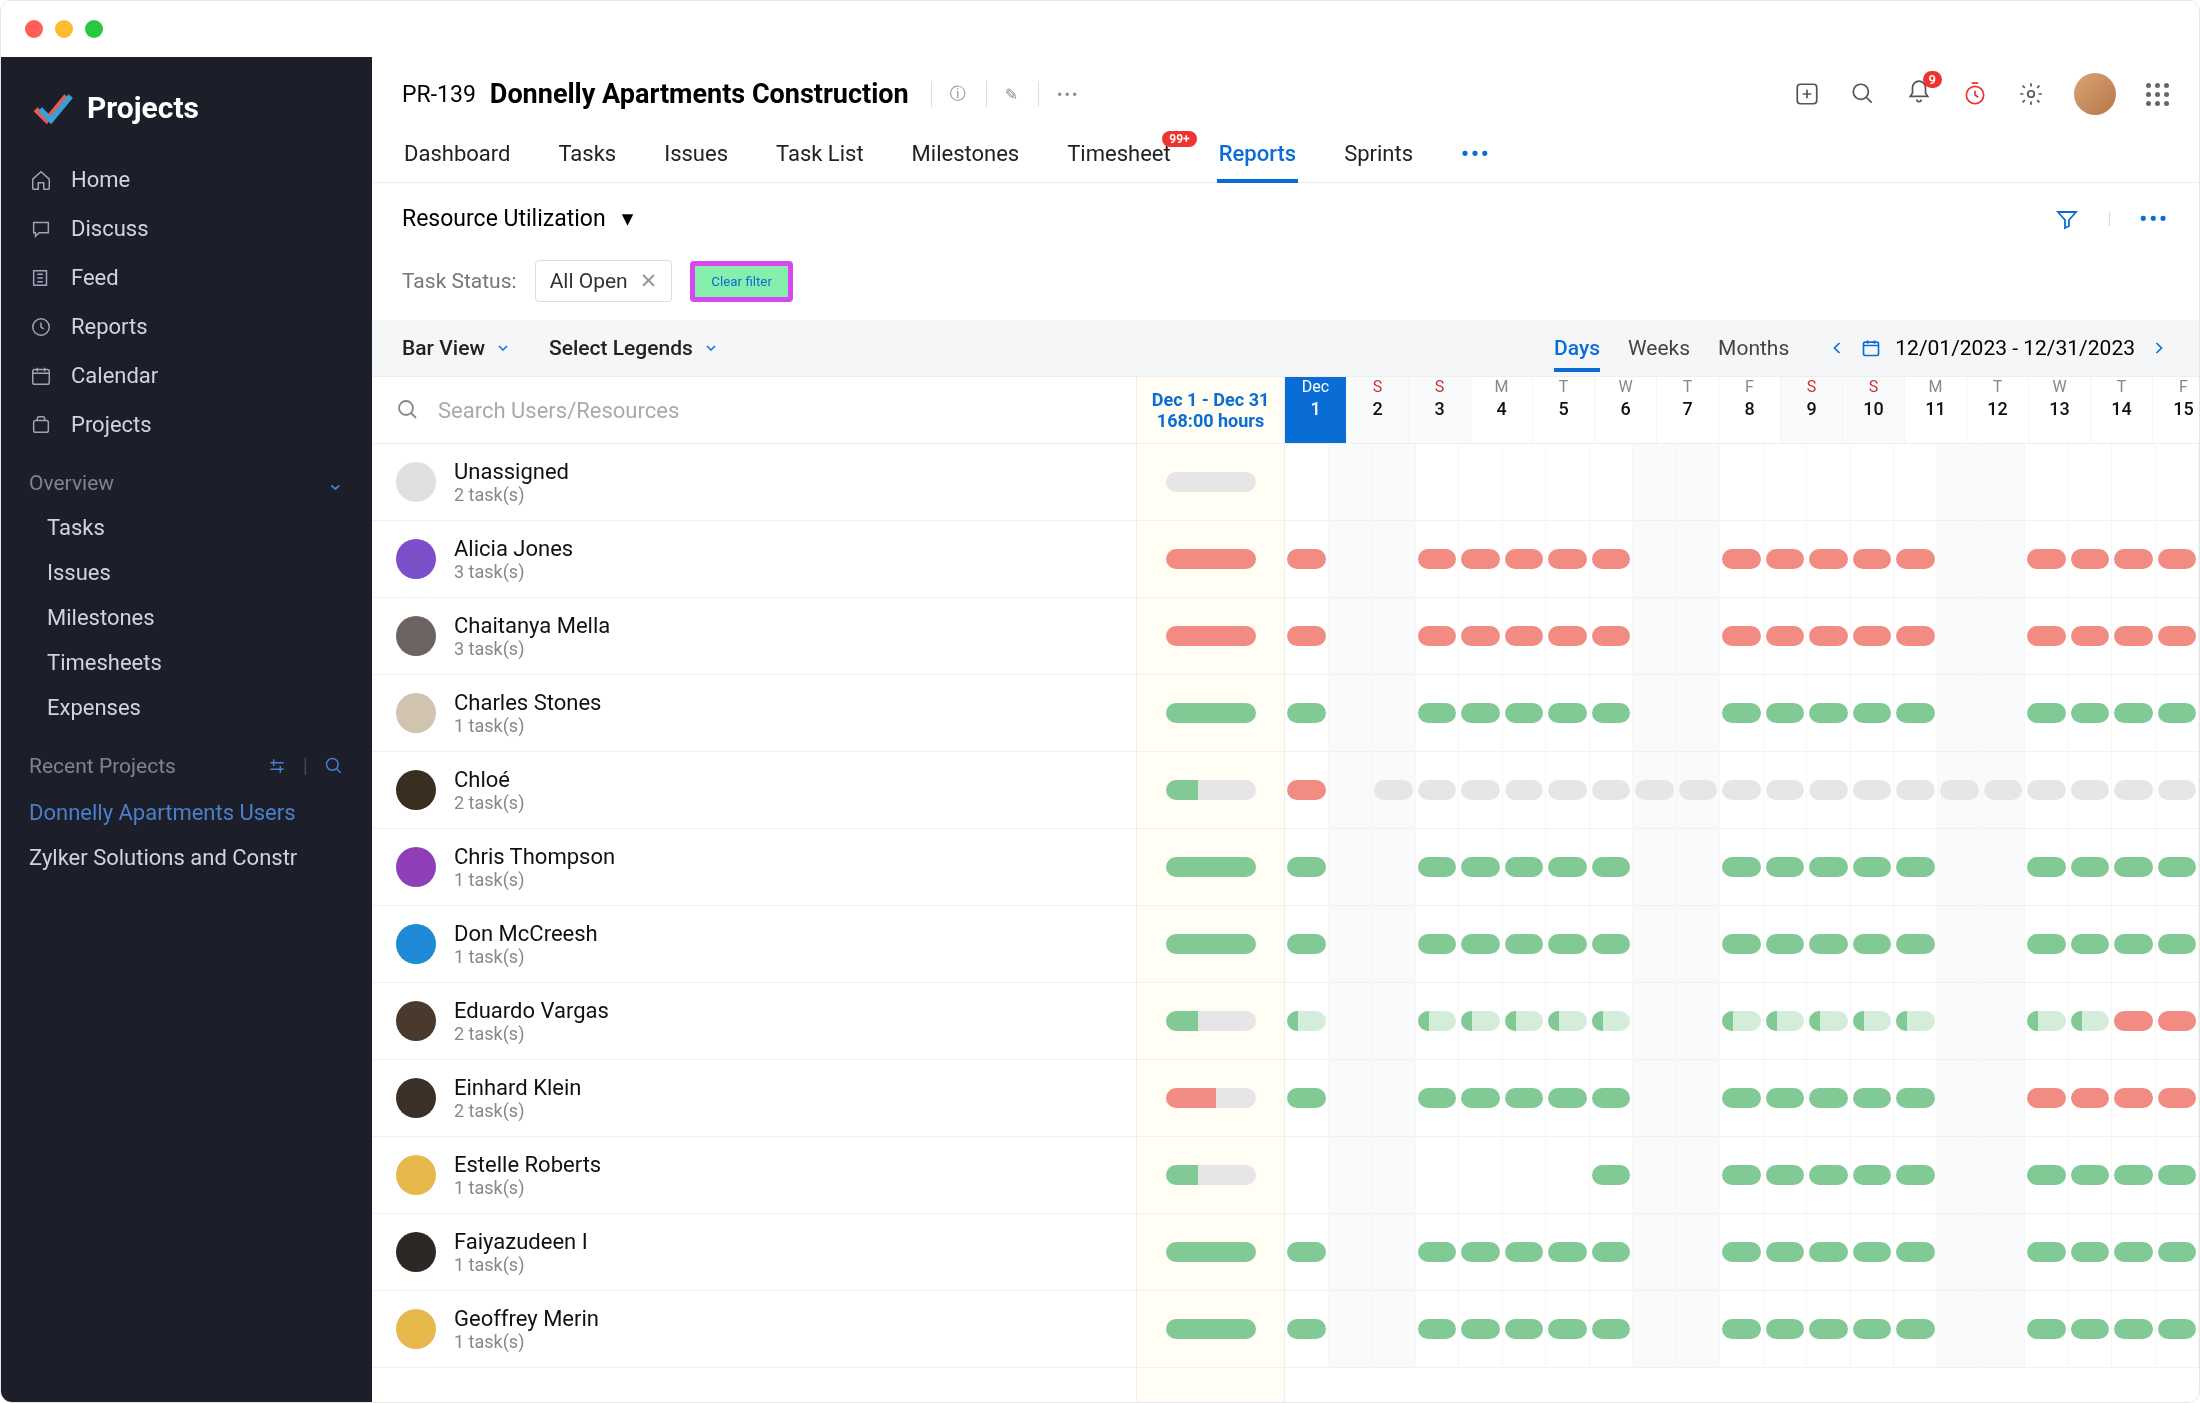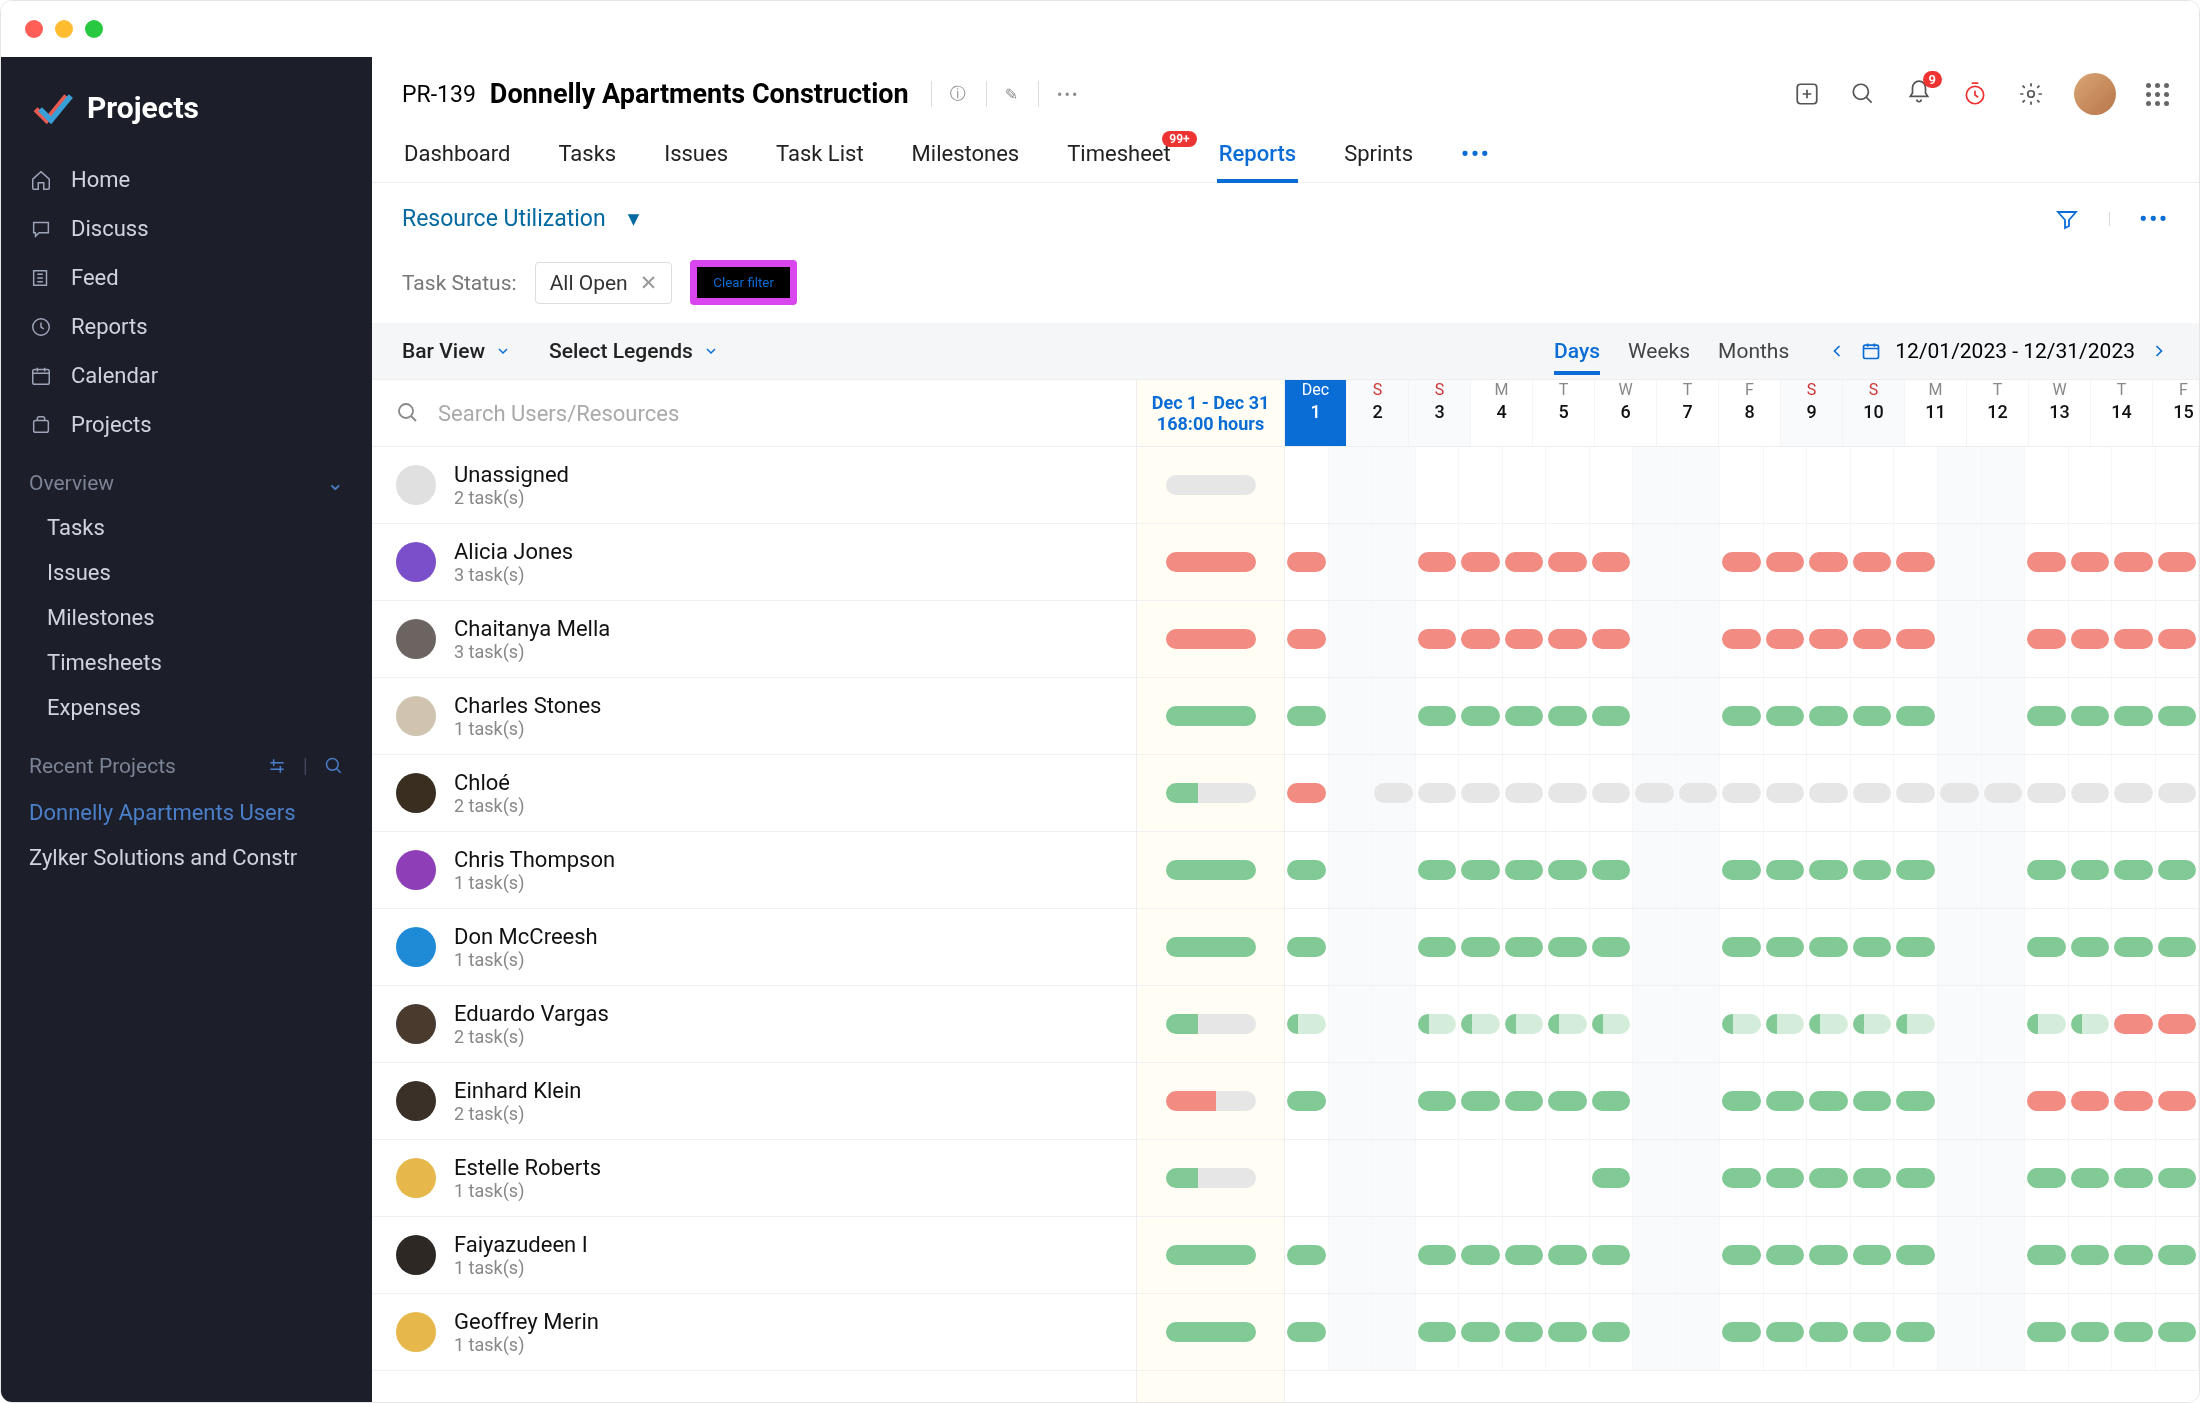--- a/index.html
+++ b/index.html
@@ -38,28 +38,28 @@
 .avatar-img{width:42px;height:42px;border-radius:50%;background:linear-gradient(135deg,#d9a574,#b8764a)}
 .apps-icon{display:grid;grid-template-columns:repeat(3,5px);gap:4px}
 .apps-icon i{width:5px;height:5px;background:#666;border-radius:50%}
 .tabs{display:flex;gap:44px;margin-top:14px}
 .tab{padding:12px 2px 16px;font-size:22px;color:#222;cursor:pointer;position:relative}
 .tab.active{color:#0a6dd6;font-weight:500}
 .tab.active::after{content:"";position:absolute;left:0;right:0;bottom:-1px;height:4px;background:#0a6dd6}
 .tab-badge{position:absolute;top:2px;right:-24px;background:#e33;color:#fff;font-size:12px;border-radius:10px;padding:1px 7px;font-weight:600}
 .more-dots{color:#0a6dd6;font-size:22px;font-weight:700;letter-spacing:2px}
 .rep-bar{display:flex;align-items:center;justify-content:space-between;padding:22px 30px}
-.rep-sel{color:#0369a1;font-size:23px;display:flex;align-items:center;gap:22px;cursor:pointer}
+.rep-sel{color:#000000;font-size:23px;display:flex;align-items:center;gap:16px;cursor:pointer}
 .rep-right{display:flex;align-items:center;gap:28px}
 .rep-right svg{width:24px;height:24px;stroke:#0a6dd6;fill:none;stroke-width:1.8}
 .filter-bar{display:flex;align-items:center;gap:18px;padding:6px 30px 18px;font-size:21px}
 .lbl{color:#777}
 .chip{border:1px solid #ddd;border-radius:4px;padding:8px 14px;display:flex;align-items:center;gap:12px;color:#333}
 .chip .x{color:#999;cursor:pointer}
-.clear-btn{border:7px solid #d946ef;color:#0a6dd6;border-radius:4px;padding:8px 16px;cursor:pointer;background:#000000}
+.clear-btn{border:5px solid #d946ef;color:#0a6dd6;border-radius:4px;padding:8px 16px;cursor:pointer;background:#86efac}
 .ctrl-bar{display:flex;align-items:center;padding:16px 30px;background:#f5f6f8;gap:38px;font-size:21px}
 .dd{display:flex;align-items:center;gap:10px;cursor:pointer;color:#222;font-weight:500}
 .dd svg{width:16px;height:16px;stroke:#0a6dd6;fill:none;stroke-width:2.2}
 .ctrl-sp{flex:1}
 .scale{display:flex;gap:28px}
 .scale span{cursor:pointer;color:#444}
 .scale span.active{color:#0a6dd6;font-weight:500;border-bottom:4px solid #0a6dd6;padding-bottom:8px;margin-bottom:-12px}
 .date-nav{display:flex;align-items:center;gap:14px;font-size:21px}
 .date-nav svg{width:20px;height:20px;stroke:#0a6dd6;fill:none;stroke-width:2}
 .grid-area{flex:1;display:flex;min-height:0;border-top:1px solid #eee;overflow:hidden}

